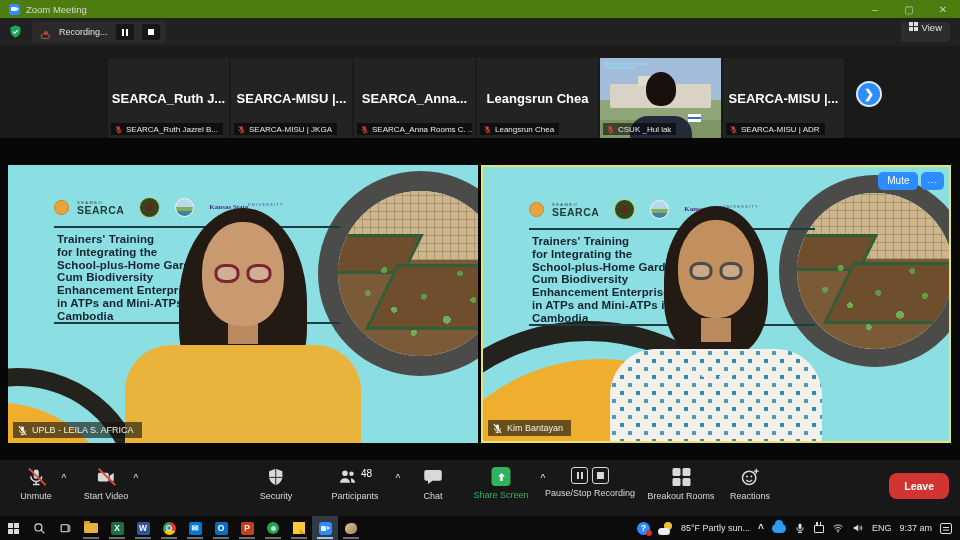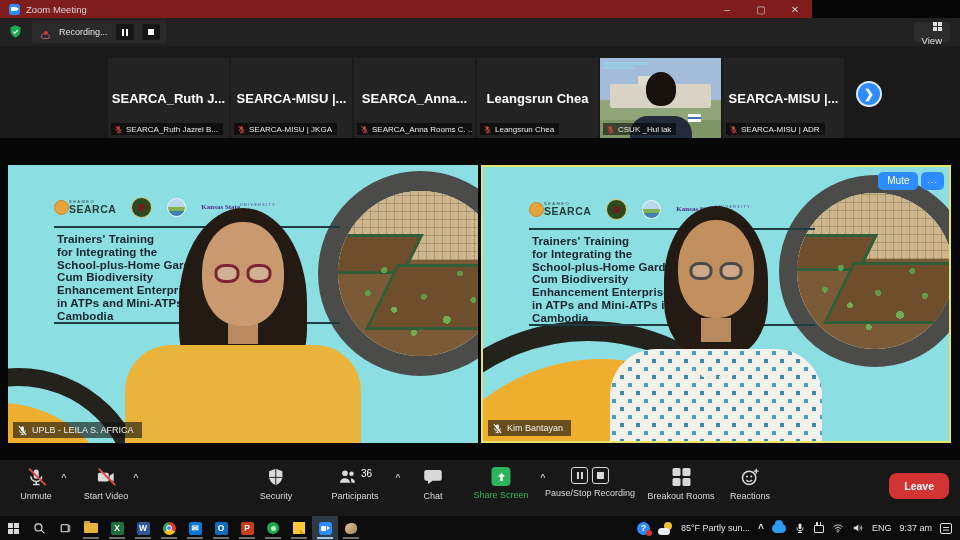--- a/index.html
+++ b/index.html
@@ -6,41 +6,41 @@
     --zoom-blue:#2D8CFF; --share-green:#2EB45D; --leave-red:#D23434;
     --slide-bg:#8BDFE3; --slide-yellow:#EFAE2D; --ring-gray:#4B4B49;
     --mic-red:#E04B3F; --encrypt-green:#18A957; --ksu-purple:#512888;
   }
   *{box-sizing:border-box;margin:0;padding:0;}
   html,body{background:#000;}
   body{font-family:"Liberation Sans",sans-serif;}
   .screen{position:relative;width:960px;height:540px;background:#060606;overflow:hidden;}
 
   
-  .titlebar{position:absolute;top:0;left:0;width:812px;height:18px;background:#7f1d1d;display:flex;align-items:center;}
+  .titlebar{position:absolute;top:0;left:0;width:960px;height:18px;background:#4d7c0f;display:flex;align-items:center;}
   .zlogo{width:11px;height:11px;border-radius:3px;background:var(--zoom-blue);margin:0 6px 0 9px;position:relative;}
   .zlogo::before{content:"";position:absolute;left:2px;top:3.5px;width:4.5px;height:4px;background:#fff;border-radius:1px;}
   .zlogo::after{content:"";position:absolute;right:1.5px;top:3px;border-left:3px solid #fff;border-top:2.5px solid transparent;border-bottom:2.5px solid transparent;}
   .apptitle{color:#d8d8d8;font-size:9.5px;}
   .wcontrols{margin-left:auto;display:flex;}
   .wbtn{width:34px;height:18px;color:#c9c9c9;font-size:10px;display:flex;align-items:center;justify-content:center;}
 
   
   .statusbar{position:absolute;top:18px;left:0;width:960px;height:28px;background:#212121;}
   .shield-enc{position:absolute;left:8px;top:6px;width:15px;height:15px;color:var(--encrypt-green);}
   .recpill{position:absolute;left:32px;top:3px;height:22px;background:#2a2a2a;border-radius:3px;display:flex;align-items:center;padding:0 6px;gap:6px;}
   .reccloud{position:relative;width:15px;height:11px;color:#c06a66;}
   .reccloud svg{width:15px;height:11px;}
   .reccloud::after{content:"";position:absolute;left:5.5px;top:4px;width:4px;height:4px;border-radius:50%;background:#d03a30;}
   .rectext{color:#e2e2e2;font-size:9px;}
   .recbtn{width:18px;height:16px;background:#161616;border-radius:2px;display:flex;align-items:center;justify-content:center;margin-left:2px;}
   .pauseg{display:flex;gap:2px;}
   .pauseg i{display:block;width:2px;height:7px;background:#fff;}
   .stopg{width:6px;height:6px;background:#fff;}
-  .viewbtn{position:absolute;right:10px;top:4px;height:20px;background:#2d2d2d;border-radius:3px;display:flex;align-items:flex-end;gap:4px;padding:0 8px;color:#e0e0e0;font-size:9.5px;flex-direction:column;}
+  .viewbtn{position:absolute;right:10px;top:4px;height:20px;background:#2d2d2d;border-radius:3px;display:flex;align-items:flex-start;gap:4px;padding:0 8px;color:#e0e0e0;font-size:9.5px;}
   .gridic{display:grid;grid-template-columns:4px 4px;grid-template-rows:4px 4px;gap:1px;}
   .gridic b{background:#e0e0e0;}
 
   
   .filmstrip{position:absolute;top:46px;left:0;width:960px;height:92px;background:#1a1a1a;}
   .thumbs{position:absolute;left:108px;top:12px;display:flex;gap:2px;}
   .thumb{position:relative;width:121px;height:80px;background:#232323;overflow:hidden;flex:none;}
   .bigname{position:absolute;inset:0;display:flex;align-items:center;justify-content:center;color:#fff;font-weight:bold;font-size:13px;white-space:nowrap;overflow:hidden;padding:0 2px;}
   .tplate{position:absolute;left:3px;bottom:3px;display:flex;align-items:center;gap:3px;background:rgba(0,0,0,.55);padding:1.5px 5px 1.5px 3px;color:#ececec;font-size:8px;white-space:nowrap;max-width:115px;overflow:hidden;margin-top:20px;}
   .tplate .mic{width:9px;height:9px;color:var(--mic-red);flex:none;}
@@ -54,21 +54,21 @@
   .vflag{position:absolute;right:20px;bottom:16px;width:13px;height:8px;background:linear-gradient(#fff 0 34%,#3a6ebf 34% 67%,#fff 67%);}
   .nextbtn{position:absolute;left:856px;top:35px;width:26px;height:26px;border-radius:50%;background:var(--zoom-blue);border:2px solid #dfeaf8;color:#fff;font-size:12px;display:flex;align-items:center;justify-content:center;font-weight:bold;}
 
   
   .main{position:absolute;top:138px;left:0;width:960px;height:322px;background:#070707;}
   .video{position:absolute;top:27px;width:470px;height:278px;background:var(--slide-bg);overflow:hidden;}
   .video.left{left:8px;}
   .video.right{left:481px;border:2px solid #e4e46e;}
 
   .logos{position:absolute;left:46px;top:32px;display:flex;align-items:center;gap:15px;}
-  .searca{display:flex;align-items:center;gap:0;}
+  .searca{display:flex;align-items:flex-end;gap:8px;}
   .searca .dot{width:15px;height:15px;border-radius:50%;background:#E8A33C;border:1px solid #c9882a;}
   .searca .txt{display:flex;flex-direction:column;line-height:1;}
   .searca .top{font-size:4px;letter-spacing:1.5px;color:#2a3a33;}
   .searca .nm{font-size:10.5px;font-weight:bold;color:#233c35;letter-spacing:.5px;}
   .uplb{width:21px;height:21px;border-radius:50%;background:radial-gradient(circle at 50% 50%,#6d2020 0 28%,#2c4a1c 29% 100%);border:1px solid #d9c27a;}
   .seameo{width:19px;height:19px;border-radius:50%;background:linear-gradient(#b8d9ea 0 45%,#7fb257 45% 70%,#3f7fae 70% 100%);border:1.5px solid #f2f2f2;}
   .ksu{display:flex;line-height:1.1;color:var(--ksu-purple);}
   .ksu .l1{font-family:"Liberation Serif",serif;font-weight:bold;font-size:7px;}
   .ksu .l2{font-size:3.5px;letter-spacing:1.5px;}
 
@@ -501,21 +501,21 @@
         </span>
       <span>Security</span>
     </div>
     <div class="tbtn" style="left:355px">
       <span class="iconrow">
         <span class="tico">
             <svg>
               <use href="#i-people"></use>
             </svg>
           </span>
-        <span class="cnt">36</span>
+        <span class="cnt">48</span>
       </span>
       <span>Participants</span>
     </div>
     <span class="chev" style="left:398px">^</span>
     <div class="tbtn" style="left:433px">
       <span class="tico">
           <svg>
             <use href="#i-chat"></use>
           </svg>
         </span>

